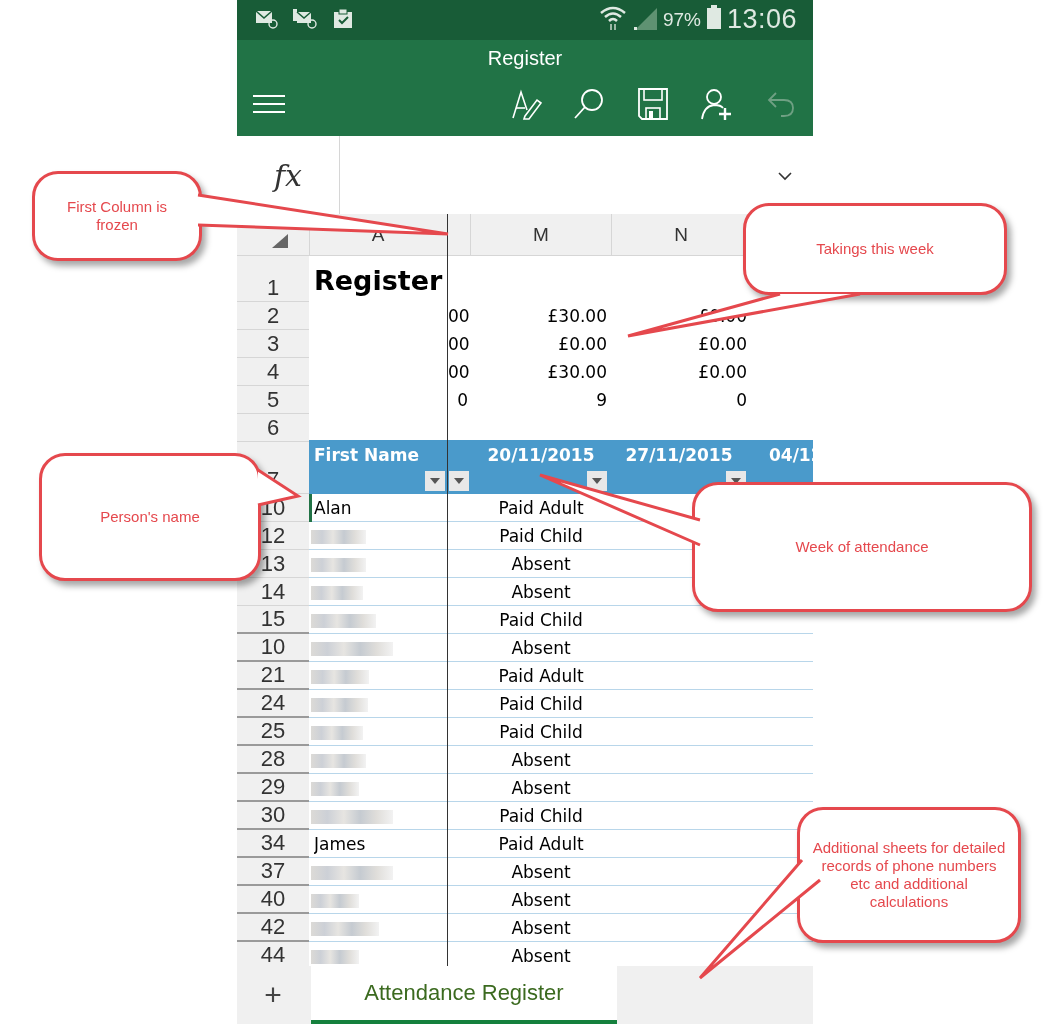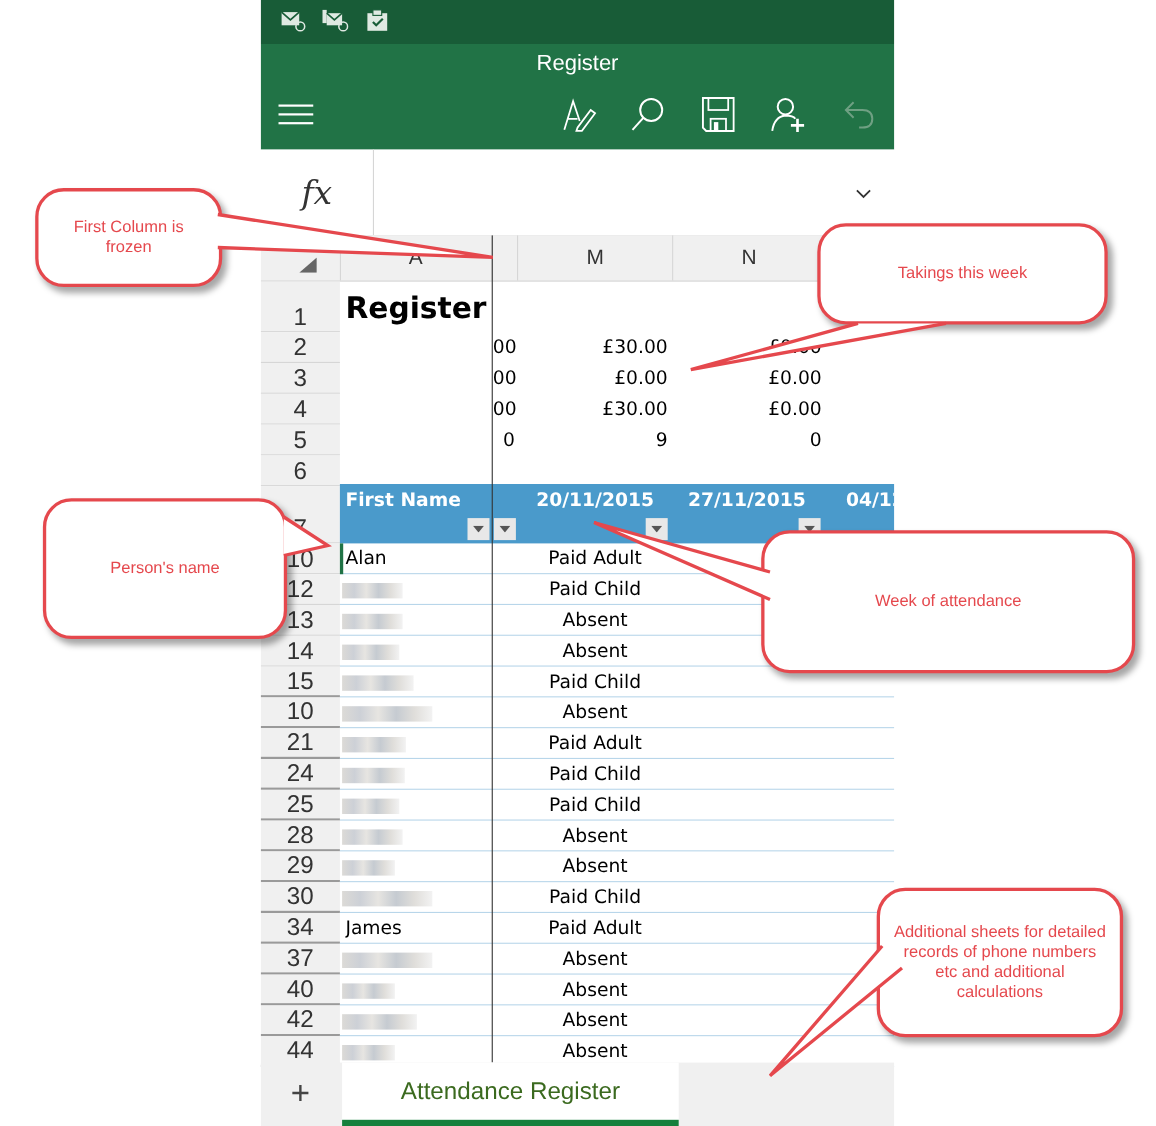--- a/index.html
+++ b/index.html
@@ -54,20 +54,44 @@
             <circle cx="19" cy="16" r="4" fill="none" stroke="#dfe9e2" stroke-width="1.4"></circle>
           </svg>
       </span>
       <span class="ic">
         <svg width="24" height="22" viewBox="0 0 24 22">
             <rect x="3" y="4" width="18" height="16" fill="#dfe9e2"></rect>
             <rect x="8" y="1" width="8" height="5" fill="#dfe9e2" stroke="#185c37" stroke-width="1"></rect>
             <path d="M8 12 L11 15 L17 9" stroke="#185c37" stroke-width="2" fill="none"></path>
           </svg>
       </span>
+    </div>
+    <div class="right">
+      <span>
+        <svg width="28" height="26" viewBox="0 0 28 26">
+            <path d="M2 9 Q14 -1 26 9" stroke="#dfe9e2" stroke-width="2.5" fill="none"></path>
+            <path d="M6 13 Q14 6 22 13" stroke="#dfe9e2" stroke-width="2.5" fill="none"></path>
+            <path d="M10 17 Q14 13 18 17" stroke="#dfe9e2" stroke-width="2.5" fill="none"></path>
+            <path d="M12 20 L12 26 M16 20 L16 26" stroke="#9bb8a5" stroke-width="2"></path>
+          </svg>
+      </span>
+      <span>
+        <svg width="24" height="26" viewBox="0 0 24 26">
+            <path d="M2 26 L24 4 L24 26 Z" fill="#5f9272"></path>
+            <rect x="1" y="23" width="3" height="3" fill="#dfe9e2"></rect>
+          </svg>
+      </span>
+      <span>97%</span>
+      <span>
+        <svg width="14" height="24" viewBox="0 0 14 24">
+            <rect x="4" y="0" width="6" height="3" fill="#dfe9e2"></rect>
+            <rect x="0" y="3" width="14" height="21" fill="#dfe9e2"></rect>
+          </svg>
+      </span>
+      <span class="time">13:06</span>
     </div>
   </div>
 
   <div class="appbar">
     <div class="title">Register</div>
     <div class="tb" style="left:14px;">
       <span>
         <svg width="32" height="22" viewBox="0 0 32 22">
             <rect x="0" y="2" width="32" height="2" fill="#fff"></rect>
             <rect x="0" y="10" width="32" height="2" fill="#fff"></rect>
@@ -284,21 +308,21 @@
         <div class="blur" style="left:74px;top:694px;width:48px;"></div>
         <div class="cell" style="left:234px;top:686px;height:28px;width:140px;justify-content:center;">Absent</div>
         <div style="position:absolute;left:72px;top:238px;width:3px;height:28px;background:#217346;"></div>
       </div>
   </div>
 
   <div class="freeze"></div>
 
   <div class="tabbar">
     <div class="tab" style="left:0;width:72px;font-size:30px;color:#444;">+</div>
-    <div class="tab" style="left:74px;width:306px;background:#fff;color:#3b6a1f;border-bottom:6px solid #15803d;">Attendance Register</div>
+    <div class="tab" style="left:74px;width:306px;background:#fff;color:#3b6a1f;border-bottom:4px solid #15803d;">Attendance Register</div>
   </div>
 </div>
 
 <div class="callout" style="left:32px;top:171px;width:170px;height:90px;">First Column is frozen</div>
 <div class="callout" style="left:743px;top:203px;width:264px;height:92px;">Takings this week</div>
 <div class="callout" style="left:39px;top:453px;width:222px;height:128px;">Person's name</div>
 <div class="callout" style="left:692px;top:482px;width:340px;height:130px;">Week of attendance</div>
 <div class="callout" style="left:797px;top:807px;width:224px;height:136px;">Additional sheets for detailed records of phone numbers etc and additional calculations</div>
 
 <svg class="overlay" viewBox="0 0 1051 1024">

